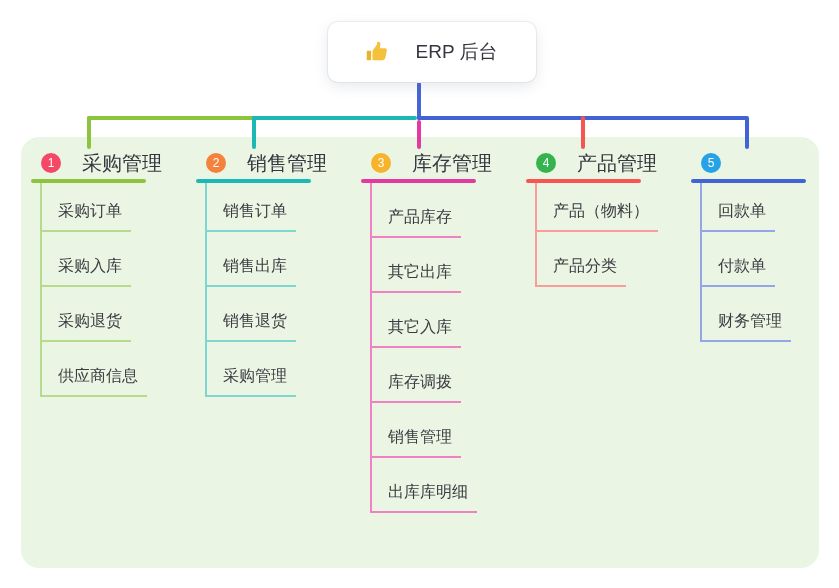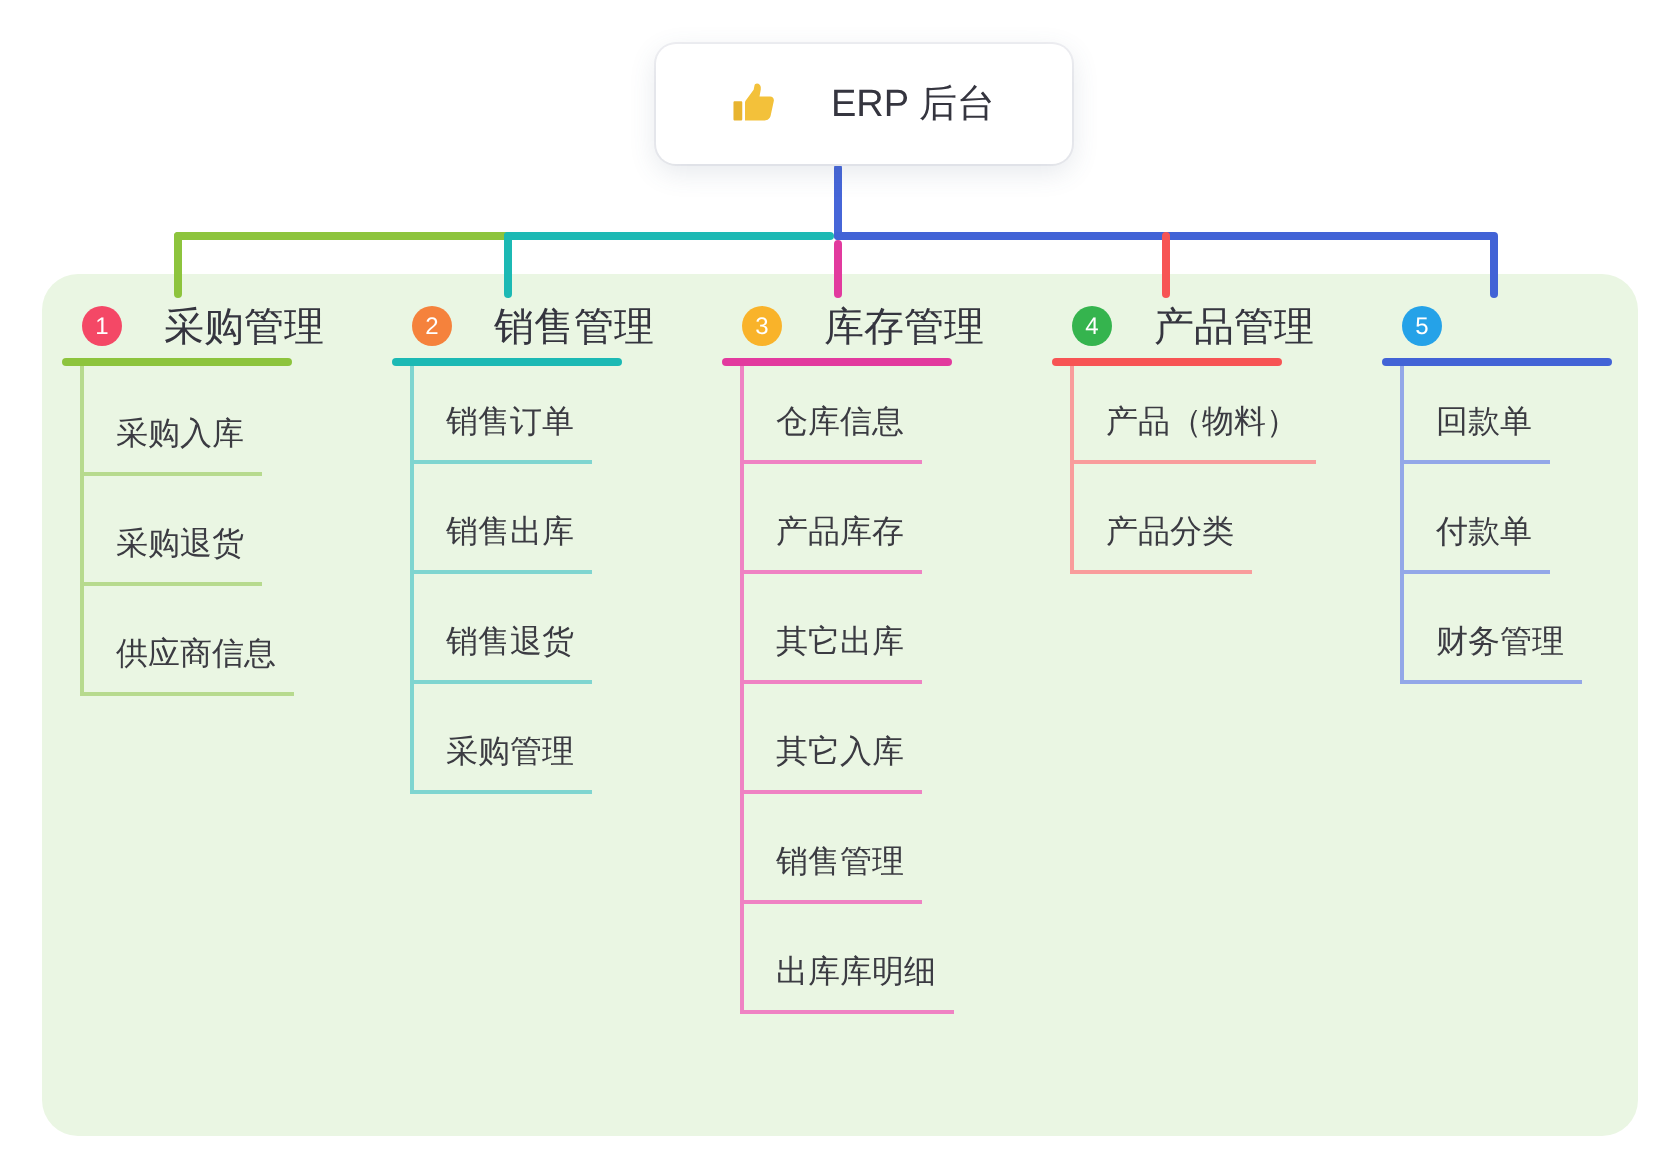--- a/index.html
+++ b/index.html
@@ -58,20 +58,23 @@
     <span>ERP 后台</span>
   </div>
 
   <div class="branch" style="left: 31px; --main: #8dc43d; --light: #b7da8e; --badge: #f44866;">
     <div class="b-title">
       <span class="badge">1</span>
       <span class="b-label">采购管理</span>
     </div>
     <div class="b-underline"></div>
     <div class="children">
+      <div class="leaf-row first">
+          <span class="leaf">采购订单</span>
+        </div>
       <div class="leaf-row">
           <span class="leaf">采购入库</span>
         </div>
       <div class="leaf-row">
           <span class="leaf">采购退货</span>
         </div>
       <div class="leaf-row">
           <span class="leaf">供应商信息</span>
         </div>
     </div>
@@ -99,31 +102,31 @@
     </div>
   </div>
 
   <div class="branch" style="left: 361px; --main: #e23a9e; --light: #ef82c3; --badge: #f9b32a;">
     <div class="b-title">
       <span class="badge">3</span>
       <span class="b-label">库存管理</span>
     </div>
     <div class="b-underline"></div>
     <div class="children">
-      <div class="leaf-row first">
-          <span class="leaf">仓库信息</span>
-        </div>
       <div class="leaf-row">
           <span class="leaf">产品库存</span>
         </div>
       <div class="leaf-row">
           <span class="leaf">其它出库</span>
         </div>
       <div class="leaf-row">
           <span class="leaf">其它入库</span>
+        </div>
+      <div class="leaf-row">
+          <span class="leaf">库存调拨</span>
         </div>
       <div class="leaf-row">
           <span class="leaf">销售管理</span>
         </div>
       <div class="leaf-row">
           <span class="leaf">出库库明细</span>
         </div>
     </div>
   </div>
 

